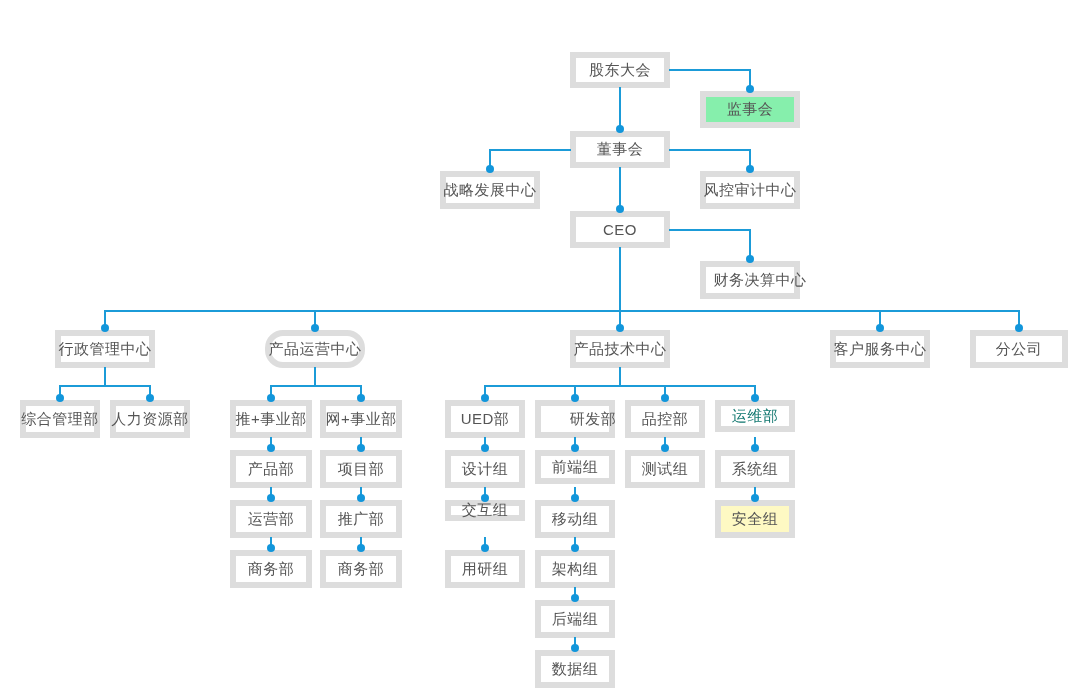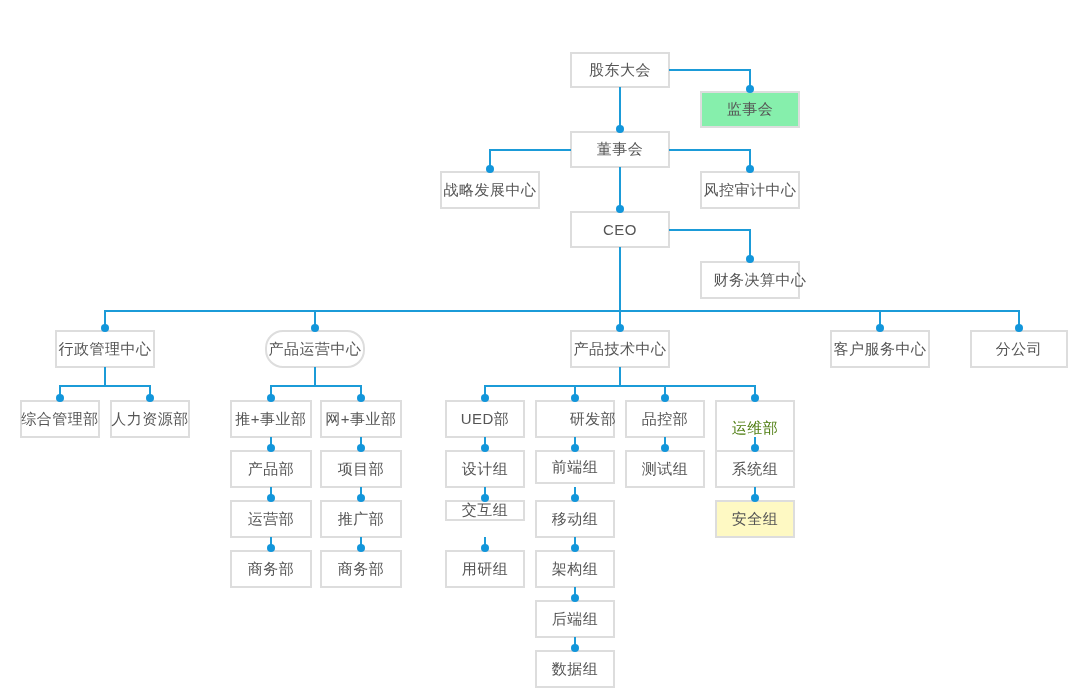--- a/index.html
+++ b/index.html
@@ -25,21 +25,21 @@
   #nodes {
     position: absolute;
     left: 0;
     top: 0;
     z-index: 1;
   }
   .node {
     position: absolute;
     box-sizing: border-box;
     background: #ffffff;
-    border: 2px solid #404040;
+    border: 6px solid #404040;
     display: flex;
     align-items: center;
     justify-content: center;
     font-size: 15px;
     letter-spacing: 0.5px;
     white-space: nowrap;
   }
 </style>
 </head>
 <body>
@@ -196,21 +196,21 @@
       </div>
       <div class="node" style="left: 445px; top: 400px; width: 80px; height: 38px; border-color: rgb(221, 221, 221); background: rgb(255, 255, 255); color: rgb(85, 85, 85);">
         <span>UED部</span>
       </div>
       <div class="node" style="left: 535px; top: 400px; width: 80px; height: 38px; border-color: rgb(221, 221, 221); background: rgb(255, 255, 255); color: rgb(85, 85, 85); padding-left: 36px;">
         <span>研发部</span>
       </div>
       <div class="node" style="left: 625px; top: 400px; width: 80px; height: 38px; border-color: rgb(221, 221, 221); background: rgb(255, 255, 255); color: rgb(85, 85, 85);">
         <span>品控部</span>
       </div>
-      <div class="node" style="left: 715px; top: 400px; width: 80px; height: 56px; border-color: rgb(221, 221, 221); background: rgb(255, 255, 255); color: #4d7c0f;">
+      <div class="node" style="left: 715px; top: 400px; width: 80px; height: 32px; border-color: rgb(221, 221, 221); background: rgb(255, 255, 255); color: #0f766e;">
         <span>运维部</span>
       </div>
       <div class="node" style="left: 445px; top: 450px; width: 80px; height: 38px; border-color: rgb(221, 221, 221); background: rgb(255, 255, 255); color: rgb(85, 85, 85);">
         <span>设计组</span>
       </div>
       <div class="node" style="left: 445px; top: 500px; width: 80px; height: 21px; border-color: rgb(221, 221, 221); background: rgb(255, 255, 255); color: rgb(85, 85, 85);">
         <span>交互组</span>
       </div>
       <div class="node" style="left: 445px; top: 550px; width: 80px; height: 38px; border-color: rgb(221, 221, 221); background: rgb(255, 255, 255); color: rgb(85, 85, 85);">
         <span>用研组</span>

